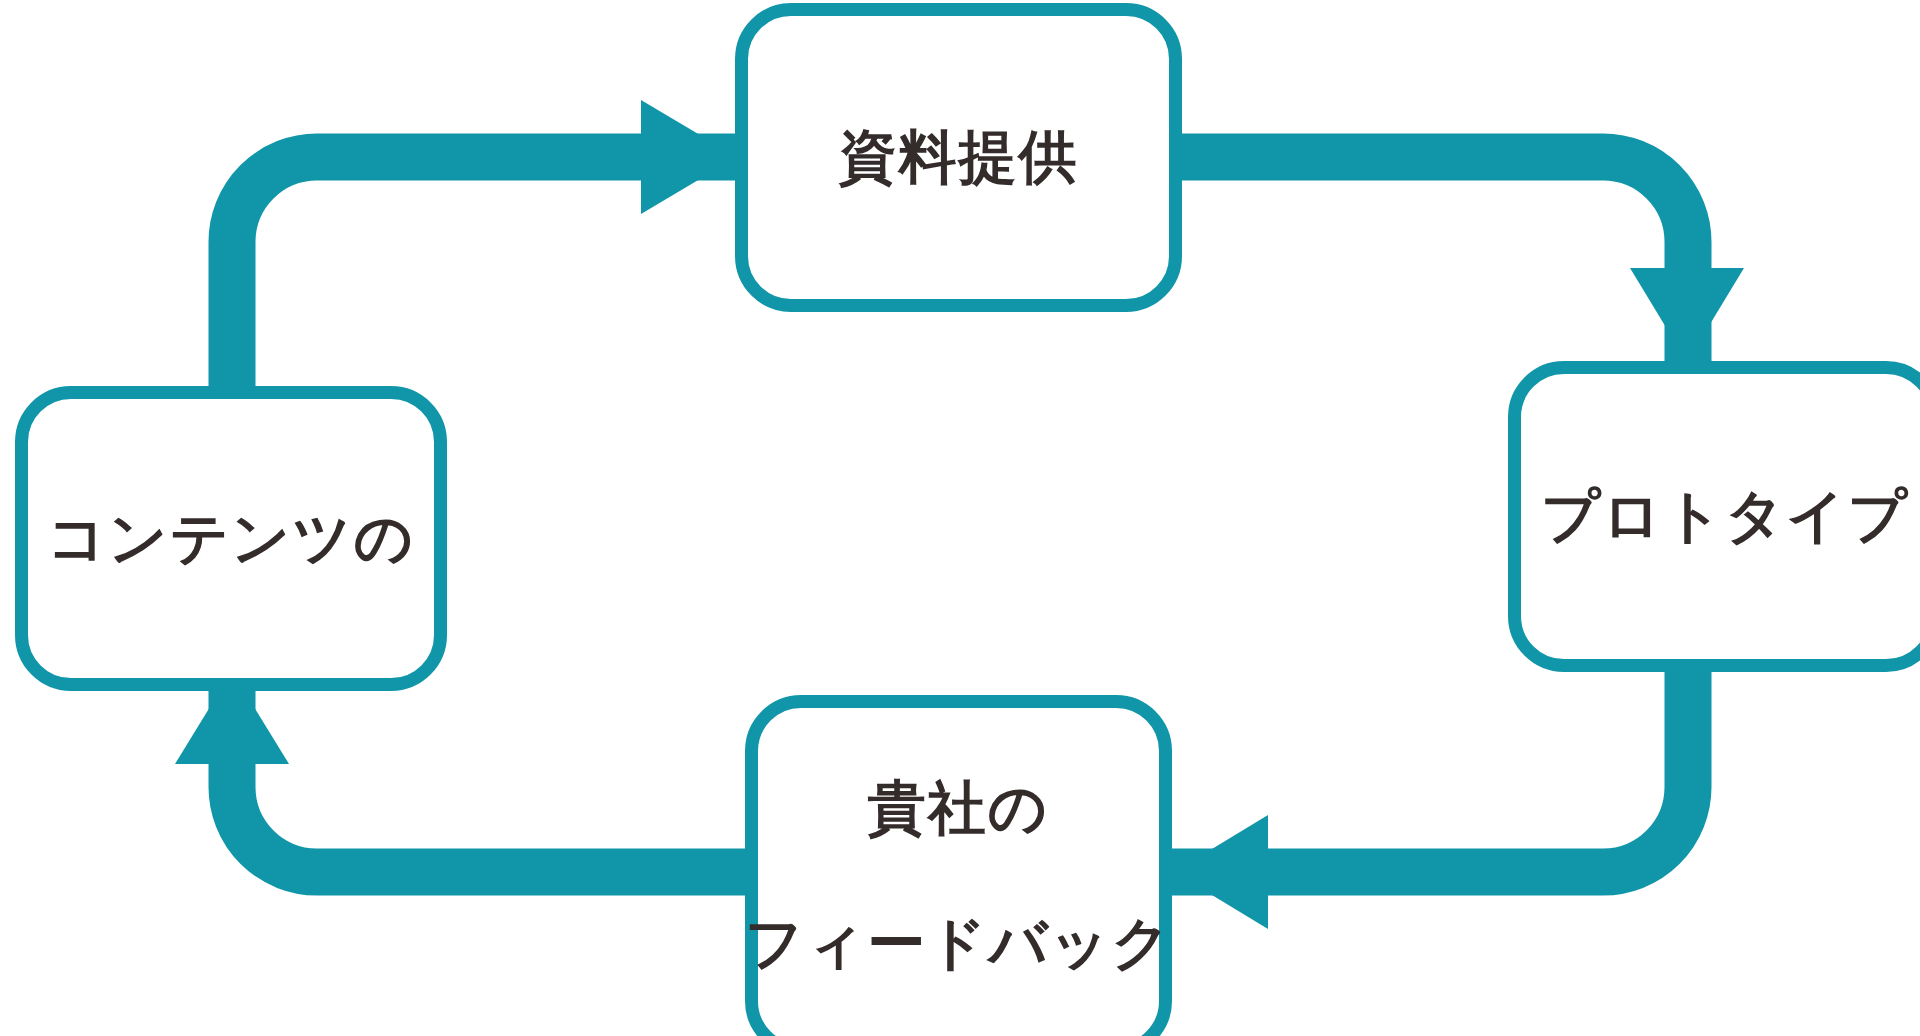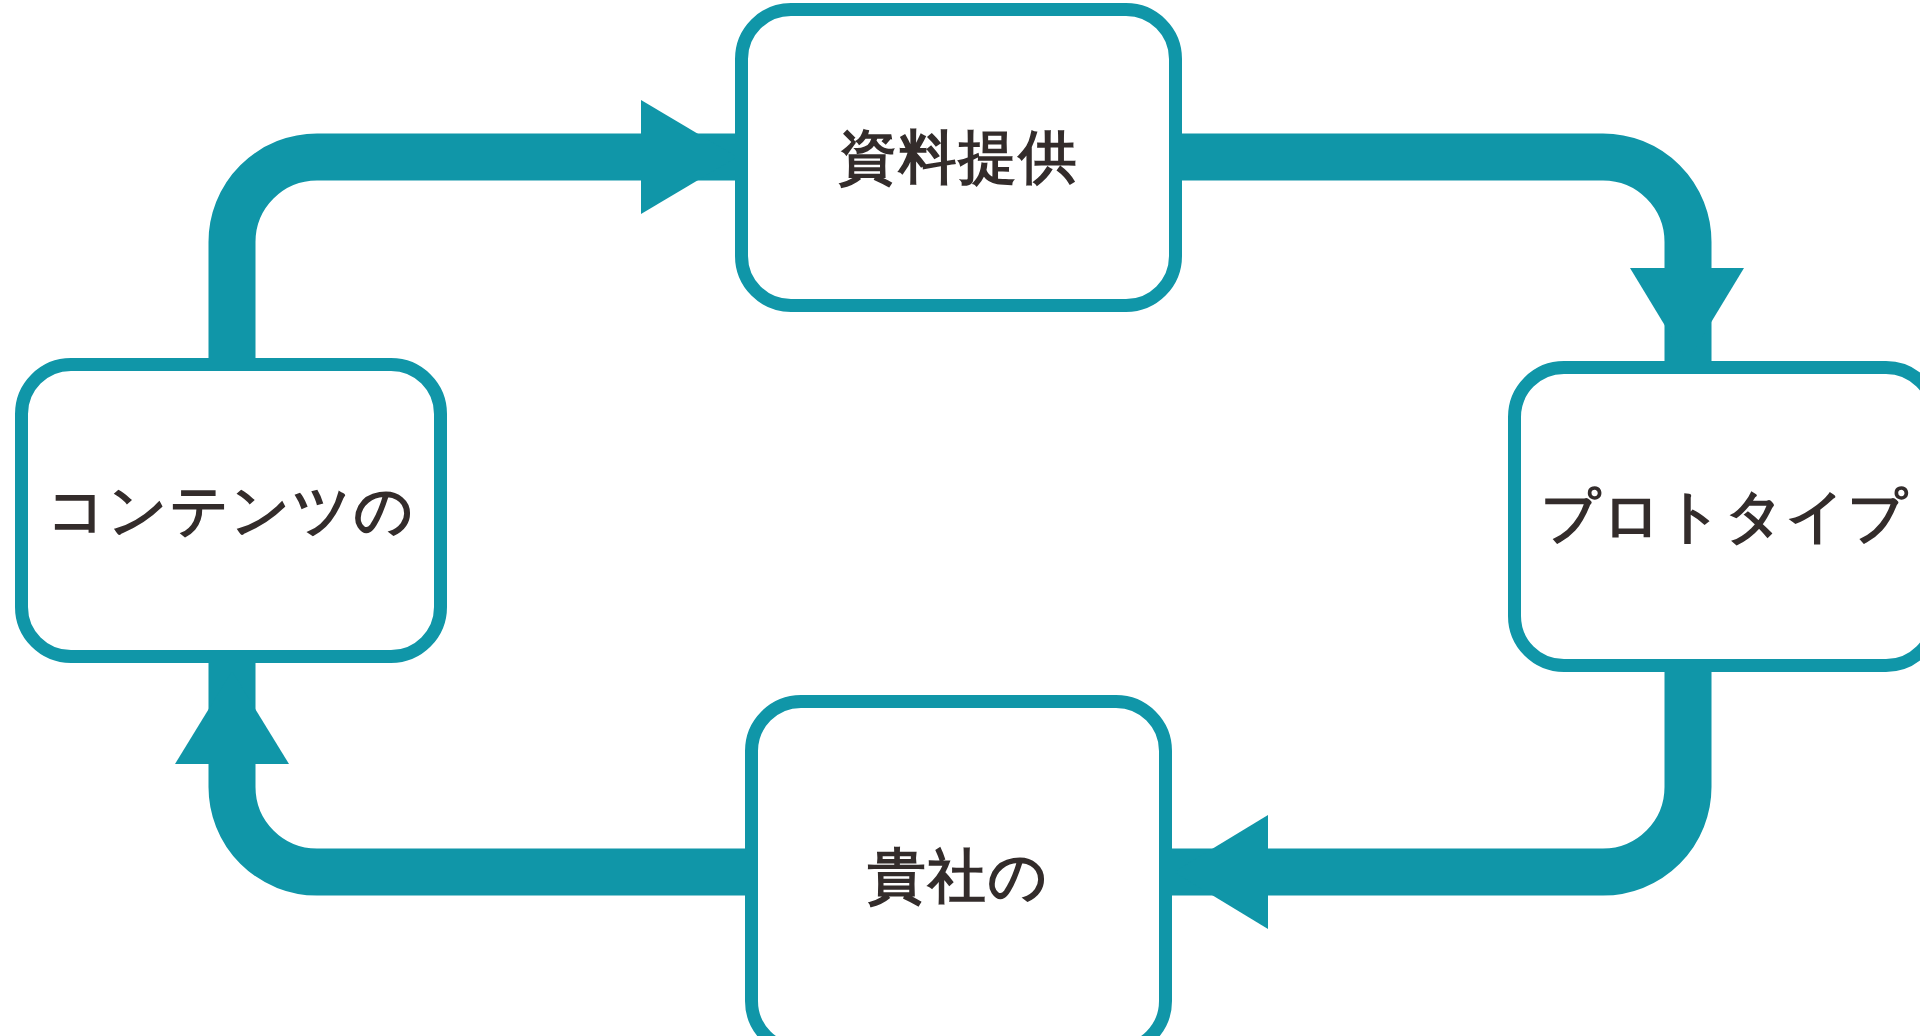--- a/index.html
+++ b/index.html
@@ -52,21 +52,21 @@
     font-weight: bold;
     font-size: 58px;
     line-height: 1.7;
     letter-spacing: 2px;
     white-space: nowrap;
   }
   .node .line { display: block; }
   .node-top    { left: 735px;  top: 3px;   width: 447px; height: 309px; text-align: right; }
   .node-right  { left: 1468px; top: 361px; width: 434px; height: 311px; margin-left: 40px; }
   .node-bottom { left: 745px;  top: 695px; width: 427px; height: 362px; gap: 36px; }
-  .node-left   { left: 15px;   top: 358px; width: 432px; height: 305px; }
+  .node-left   { left: 15px;   top: 386px; width: 432px; height: 305px; }
 </style>
 </head>
 <body>
 
 <div class="canvas">
 
   <svg class="flow-svg" viewBox="0 0 1920 1036" aria-hidden="true">
 
     <path class="ring" d="M 317 157 H 1603 A 85 85 0 0 1 1688 242 V 787 A 85 85 0 0 1 1603 872 H 317 A 85 85 0 0 1 232 787 V 242 A 85 85 0 0 1 317 157 Z"></path>
 
@@ -82,19 +82,20 @@
   <div class="node node-top">
     <span class="line">資料提供</span>
   </div>
 
   <div class="node node-right">
     <span class="line">プロトタイプ</span>
   </div>
 
   <div class="node node-bottom">
     <span class="line">貴社の</span>
+    <span class="line">フィードバック</span>
   </div>
 
   <div class="node node-left">
     <span class="line">コンテンツの</span>
   </div>
 
 </div>
 
 </body></html>

